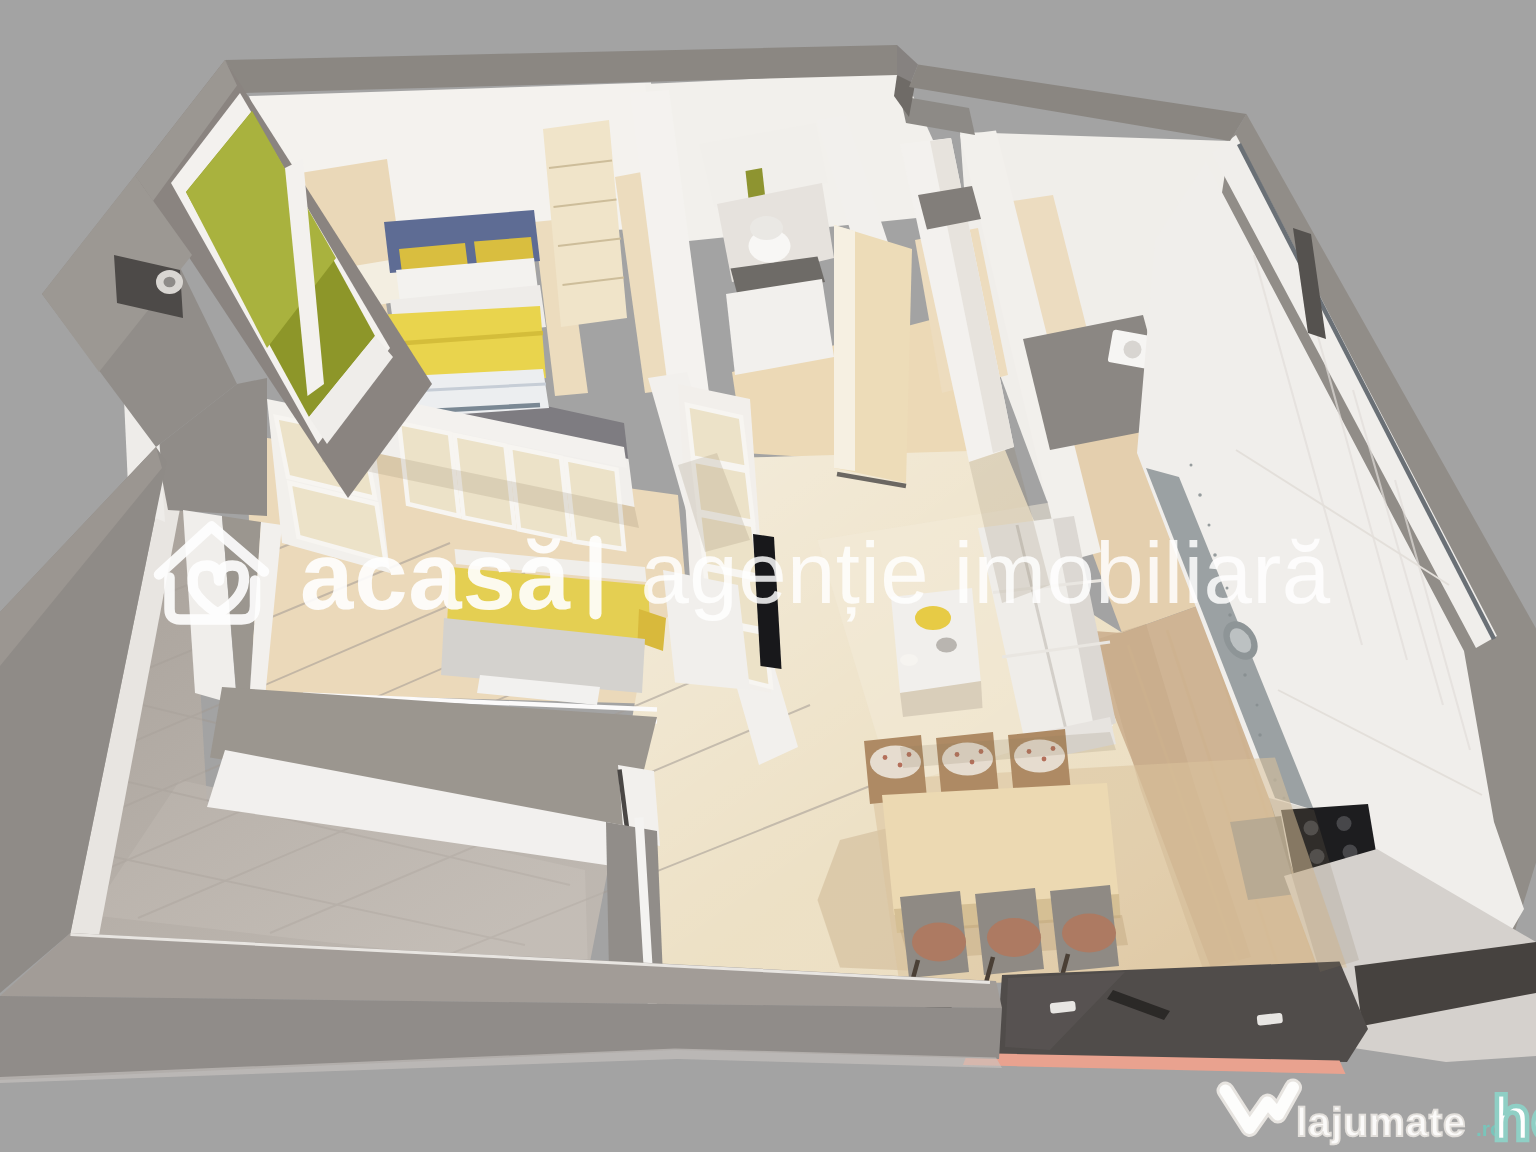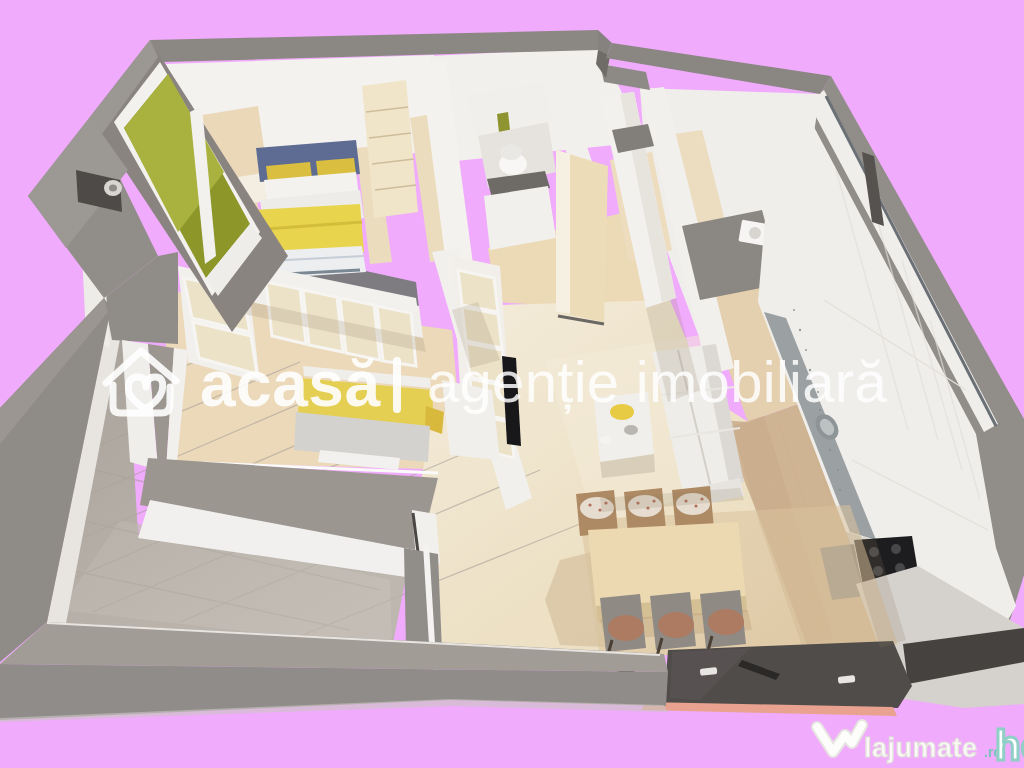--- a/index.html
+++ b/index.html
@@ -1,16 +1,16 @@
 <!DOCTYPE html>
 <html><head>
 <meta charset="utf-8">
 <style>
   html,body{margin:0;padding:0;background:#ffffff;}
-  #stage{width:1024px;height:768px;position:relative;overflow:hidden;background:#f0abfc;
+  #stage{width:1024px;height:768px;position:relative;overflow:hidden;background:#a3a3a3;
          font-family:"Liberation Sans", sans-serif;}
   svg{position:absolute;left:0;top:0;filter:blur(0.45px);}
 </style>
 </head>
 <body>
 <div id="stage">
 <svg width="1024" height="768" viewBox="0 0 1024 768">
   <defs>
     <linearGradient id="floorg" x1="0" y1="0" x2="1" y2="1">
       <stop offset="0" stop-color="#ffffff" stop-opacity="0.42"></stop>

